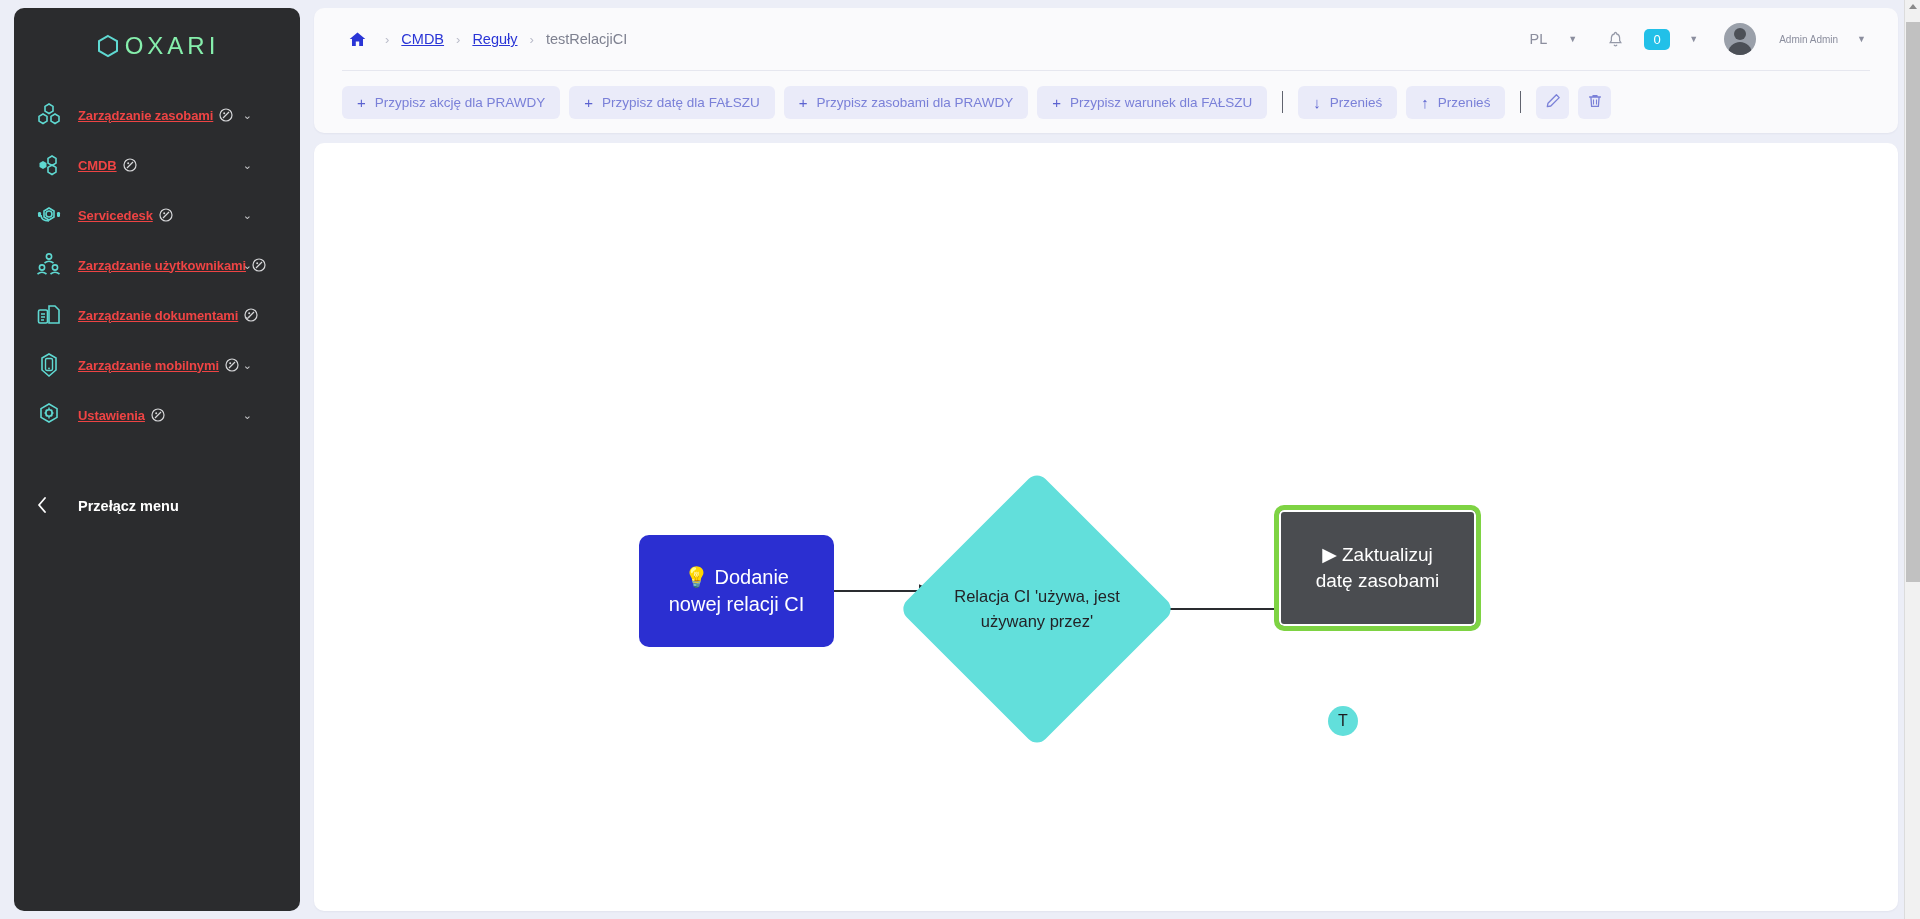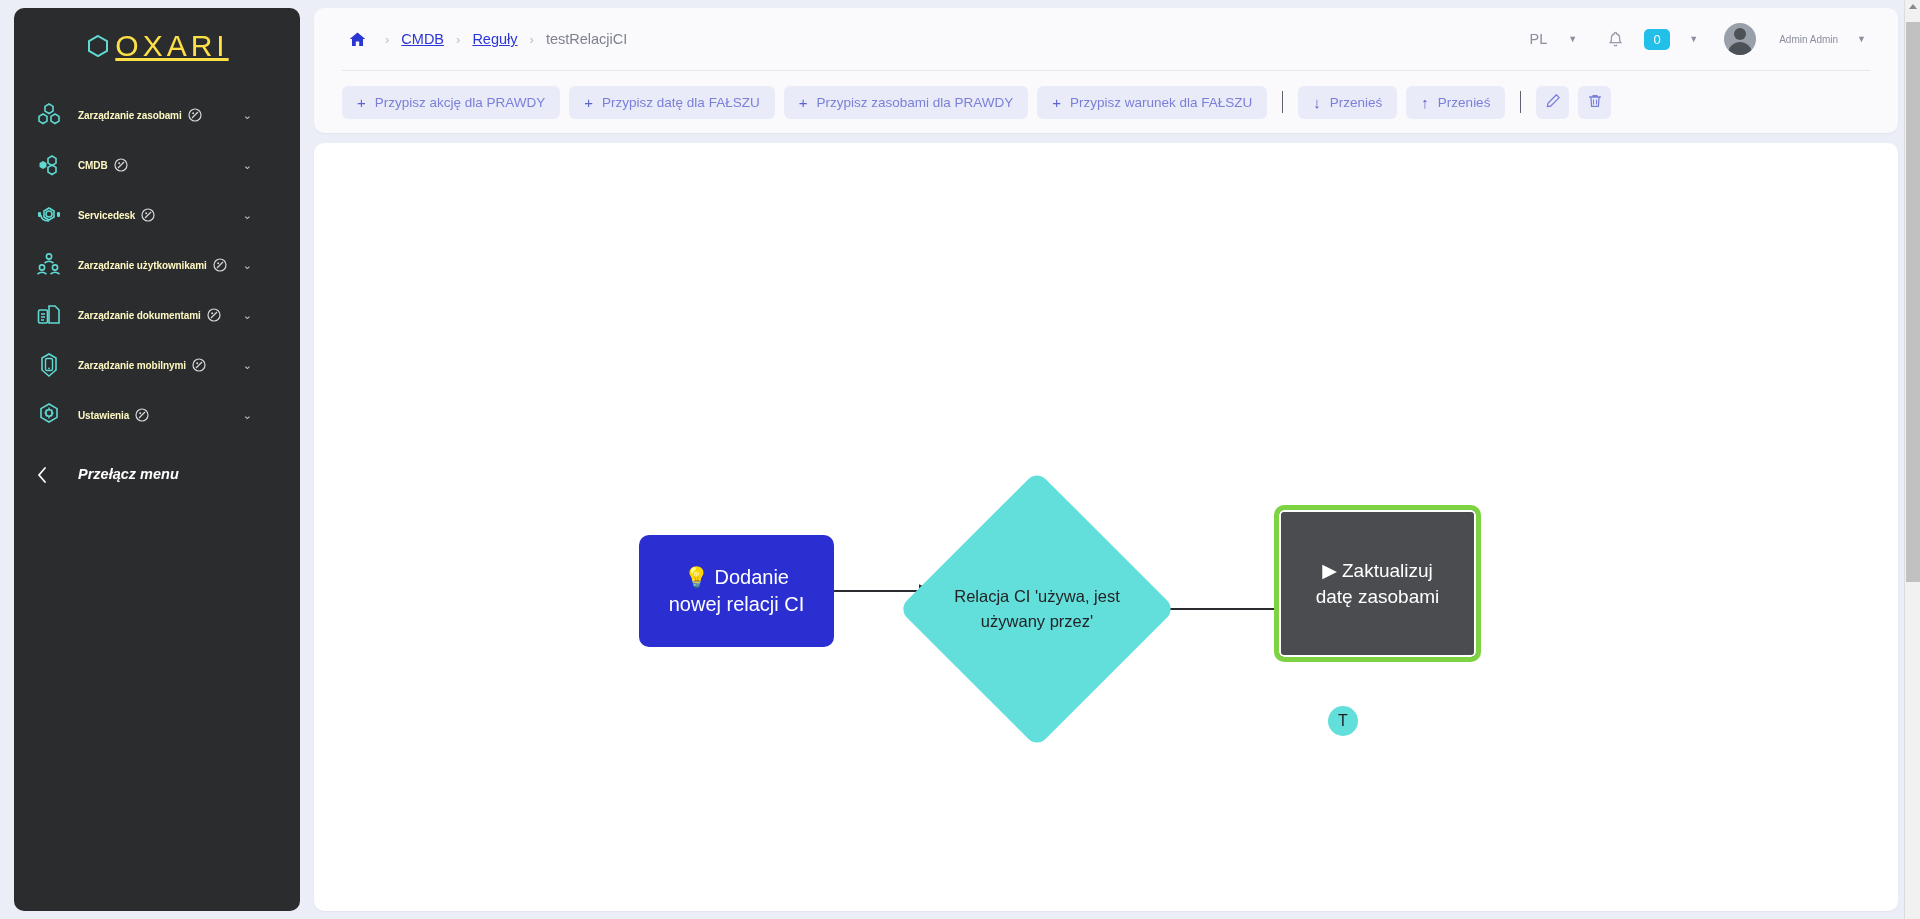--- a/index.html
+++ b/index.html
@@ -24,55 +24,55 @@
   }
   .logo-wrap {
     height: 76px;
     display: flex; align-items: center; justify-content: center;
   }
   .logo {
     display: flex; align-items: center; gap: 4px;
     color: #5fd9d2;
   }
   .logo-text {
-    font-size: 30px; letter-spacing: 4px; font-weight: 400;
-    color: #fde047; font-family: "Liberation Sans", sans-serif; text-decoration: underline;
+    font-size: 24px; letter-spacing: 4px; font-weight: 400;
+    color: #86efac; font-family: "Liberation Sans", sans-serif;
   }
   .nav-list { padding: 6px 0 0 0; }
   .nav-item {
     display: flex; align-items: center;
     height: 50px;
     padding: 0 24px 0 22px;
     cursor: pointer;
     position: relative;
   }
   .nav-icon {
     width: 34px; min-width: 34px; height: 30px;
     display: flex; align-items: center; justify-content: flex-start;
     color: #5fd9d2;
   }
   .nav-label {
-    color: #fef9c3; font-size: 10px; font-weight: bold;
+    color: #ef4444; font-size: 13px; font-weight: bold;
     margin-left: 8px; white-space: nowrap;
     letter-spacing: -0.1px;
+    text-decoration: underline;
   }
   .nav-help {
     margin-left: 6px; color: #d7d8da; font-size: 13px;
     display: inline-flex; align-items: center;
   }
   .nav-chev {
     position: absolute; right: 48px;
     color: #c7c8ca; font-size: 11px; line-height: 1;
   }
   .nav-sep { height: 20px; }
   .toggle-item {
-    display: flex; align-items: flex-start;
+    display: flex; align-items: flex-end;
     height: 48px; padding: 0 22px; cursor: pointer;
     margin-top: 6px;
-    font-style: italic;
   }
   .toggle-chev {
     width: 34px; min-width: 34px; color: #ffffff;
     font-size: 17px; display: flex; align-items: center;
   }
   .toggle-label {
     color: #ffffff; font-size: 14.5px; font-weight: bold; margin-left: 8px;
   }
 
   
@@ -186,21 +186,21 @@
   }
   .node-cond .txt {
     position: absolute; inset: 0;
     display: flex; align-items: center; justify-content: center;
     color: #232327; font-size: 16.5px; line-height: 25px;
     text-align: center; padding: 0 14px;
   }
 
   .node-action {
     left: 960px; top: 362px;
-    width: 207px; height: 157px;
+    width: 207px; height: 126px;
     background: #4a4c50;
     border-radius: 10px;
     border: 5px solid #7ed343;
     display: flex; align-items: center; justify-content: center;
     cursor: pointer;
     box-shadow: 0 0 0 2px #ffffff inset;
   }
   .node-action .txt {
     color: #ffffff; font-size: 19px; line-height: 26px;
     text-align: center; padding: 0 10px;

